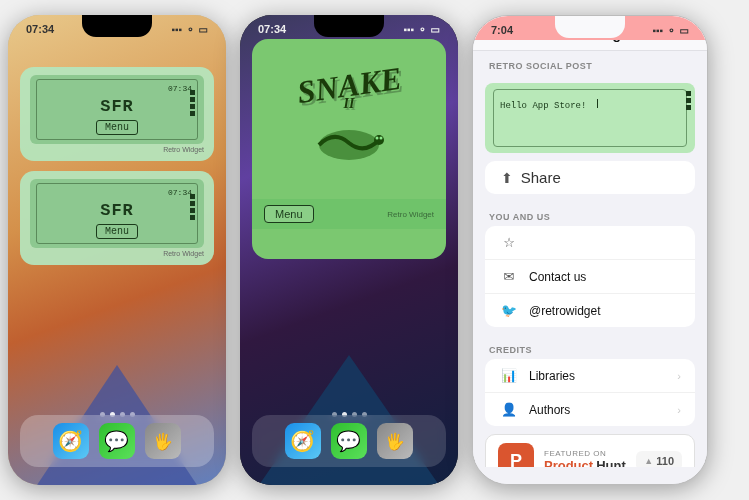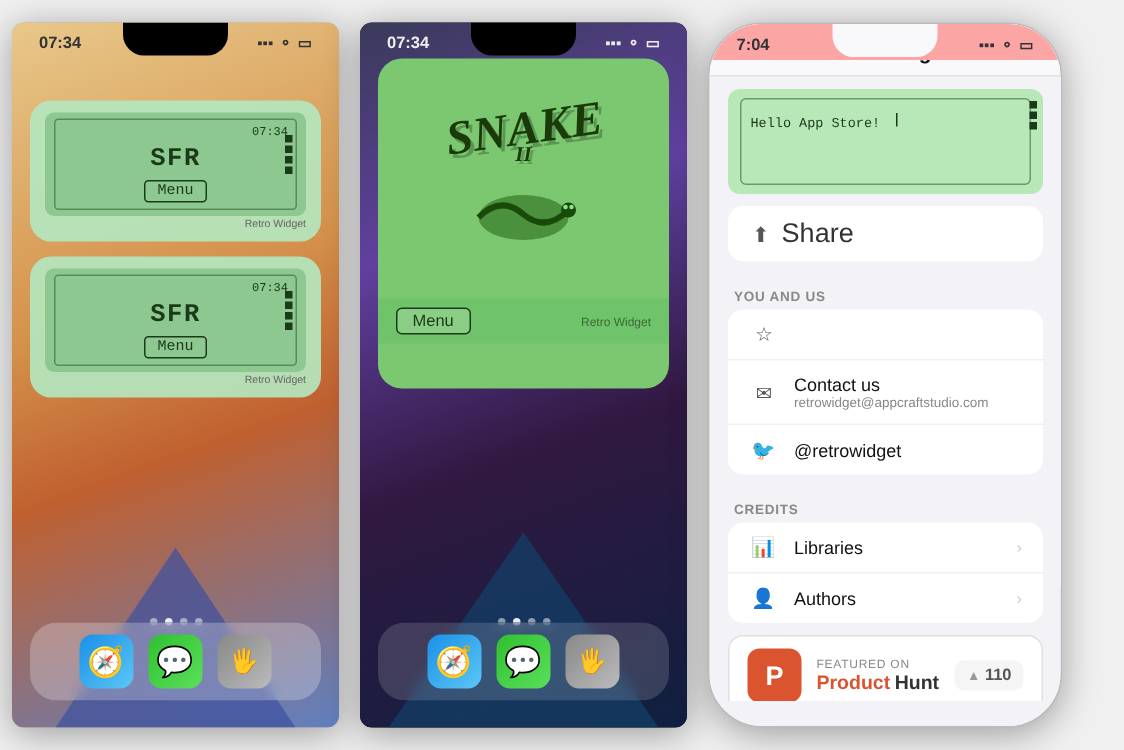--- a/index.html
+++ b/index.html
@@ -9,21 +9,21 @@
       background: #f0f0f0;
       display: flex;
       flex-direction: row;
       font-family: -apple-system, BlinkMacSystemFont, 'Helvetica Neue', sans-serif;
       overflow: hidden;
     }
 
     
     .phone-frame {
       position: relative;
-      border-radius: 8px;
+      border-radius: 32px;
       overflow: hidden;
       box-shadow: 0 4px 24px rgba(0,0,0,0.35);
       flex-shrink: 0;
     }
     .phone-screen {
       width: 100%;
       height: 100%;
       position: relative;
       overflow: hidden;
     }
@@ -574,47 +574,47 @@
         <span>▭</span>
       </div>
     </div>
 
     <div class="app-header">
       <div class="app-title">Retro Widget</div>
     </div>
 
     <div class="app-content">
 
+      <div class="section-header">RETRO SOCIAL POST</div>
       <div class="social-post-preview">
         <div class="social-preview-inner">
           <span class="social-preview-text">Hello App Store!</span>
           <span class="cursor-blink"></span>
           <div class="pixel-bar" style="position:absolute;right:4px;top:8px;gap:2px;">
             <div class="pixel-cell"></div>
             <div class="pixel-cell"></div>
             <div class="pixel-cell"></div>
           </div>
         </div>
       </div>
 
       <div class="share-row">
         <span class="share-icon">⬆</span>
-        <span style="font-size:18px; color:#333;">Share</span>
+        <span style="font-size:15px; color:#333;">Share</span>
       </div>
 
       <div class="section-header">YOU AND US</div>
       <div class="section-card">
         <div class="list-item">
           <span class="list-icon">☆</span>
         </div>
         <div class="list-item">
           <span class="list-icon">✉</span>
           <div class="list-text">
             <div class="list-title">Contact us</div>
-            <div class="list-subtitle">retrowidget@appcraftstudio.com</div>
           </div>
         </div>
         <div class="list-item">
           <span class="list-icon">🐦</span>
           <div class="list-text">
             <div class="list-title">@retrowidget</div>
           </div>
         </div>
       </div>
 

